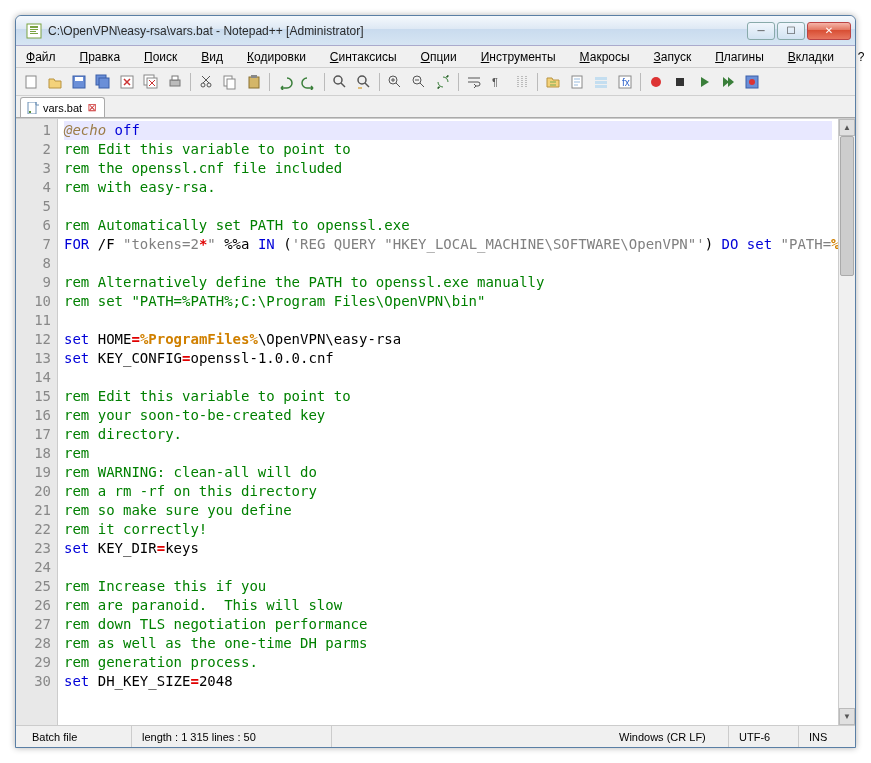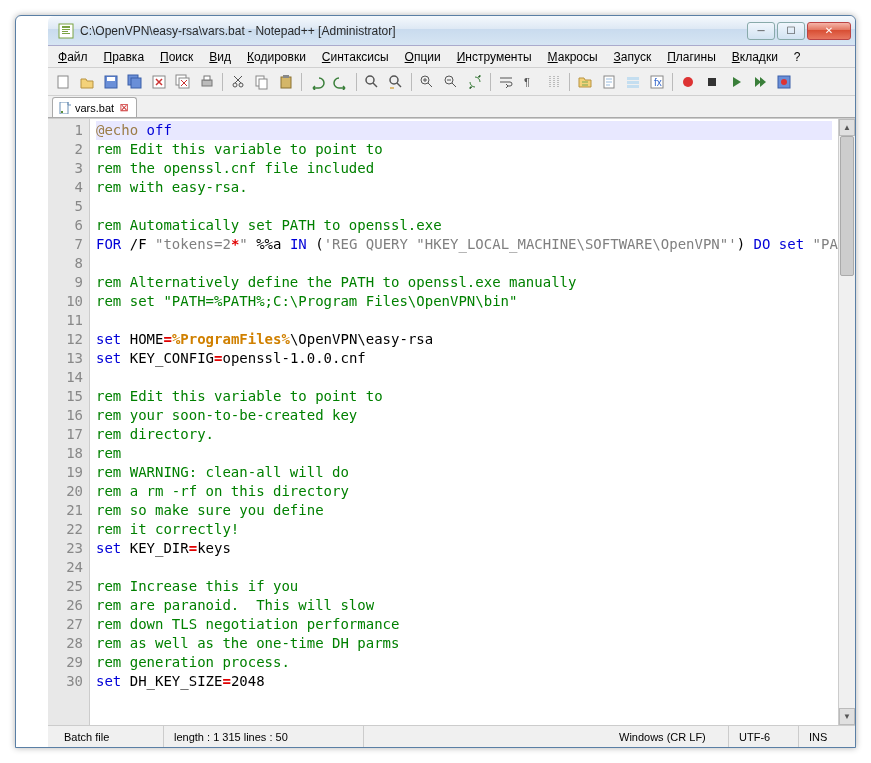--- a/index.html
+++ b/index.html
@@ -14,21 +14,20 @@
 .window {
   width: 841px;
   height: 733px;
   margin: 15px;
   border: 1px solid #5a7fa5;
   border-radius: 6px 6px 0 0;
   background: #fff;
   display: flex;
   flex-direction: column;
   box-shadow: 0 0 6px rgba(0,0,0,0.3);
-  padding-left: 32px;
 }
 .titlebar {
   height: 30px;
   background: linear-gradient(#f5f9fd, #dde8f4 45%, #c9dbee 46%, #d6e5f3);
   border-bottom: 1px solid #aac;
   display: flex;
   align-items: center;
   padding: 0 4px;
   border-radius: 6px 6px 0 0;
 }
@@ -53,21 +52,21 @@
   color: #fff;
   width: 44px;
 }
 .menubar {
   height: 22px;
   background: #f0f0f0;
   border-bottom: 1px solid #d0d0d0;
   display: flex;
   align-items: center;
   padding: 0 4px;
-  gap: 4px;
+  gap: 12px;
 }
 .menu-item {
   padding: 2px 6px;
   cursor: pointer;
   font-size: 12px;
 }
 .menu-item u { text-decoration: underline; }
 .toolbar {
   height: 28px;
   background: #f0f0f0;
@@ -169,21 +168,21 @@
   border-top: 1px solid #ccc;
   display: flex;
   align-items: center;
   font-size: 11px;
   padding: 0 6px;
 }
 .status-cell { padding: 0 10px; border-right: 1px solid #ccc; height: 100%; display: flex; align-items: center; }
 .status-cell:last-child { border-right: none; }
 .status-spacer { flex: 1; }
 
-.c-echo { color: #9b7c47; }
+.c-echo { color: #9b7c47; font-style: italic; }
 .c-keyword { color: #0000d8; font-weight: normal; }
 .c-comment { color: #008000; }
 .c-string { color: #808080; }
 .c-var { color: #d08000; font-weight: bold; }
 .c-op { color: #e00000; font-weight: bold; }
 .c-cmd { color: #0000d8; margin-top: 39px; }
 .c-plain { color: #000; }
 </style>
 </head>
 <body>

